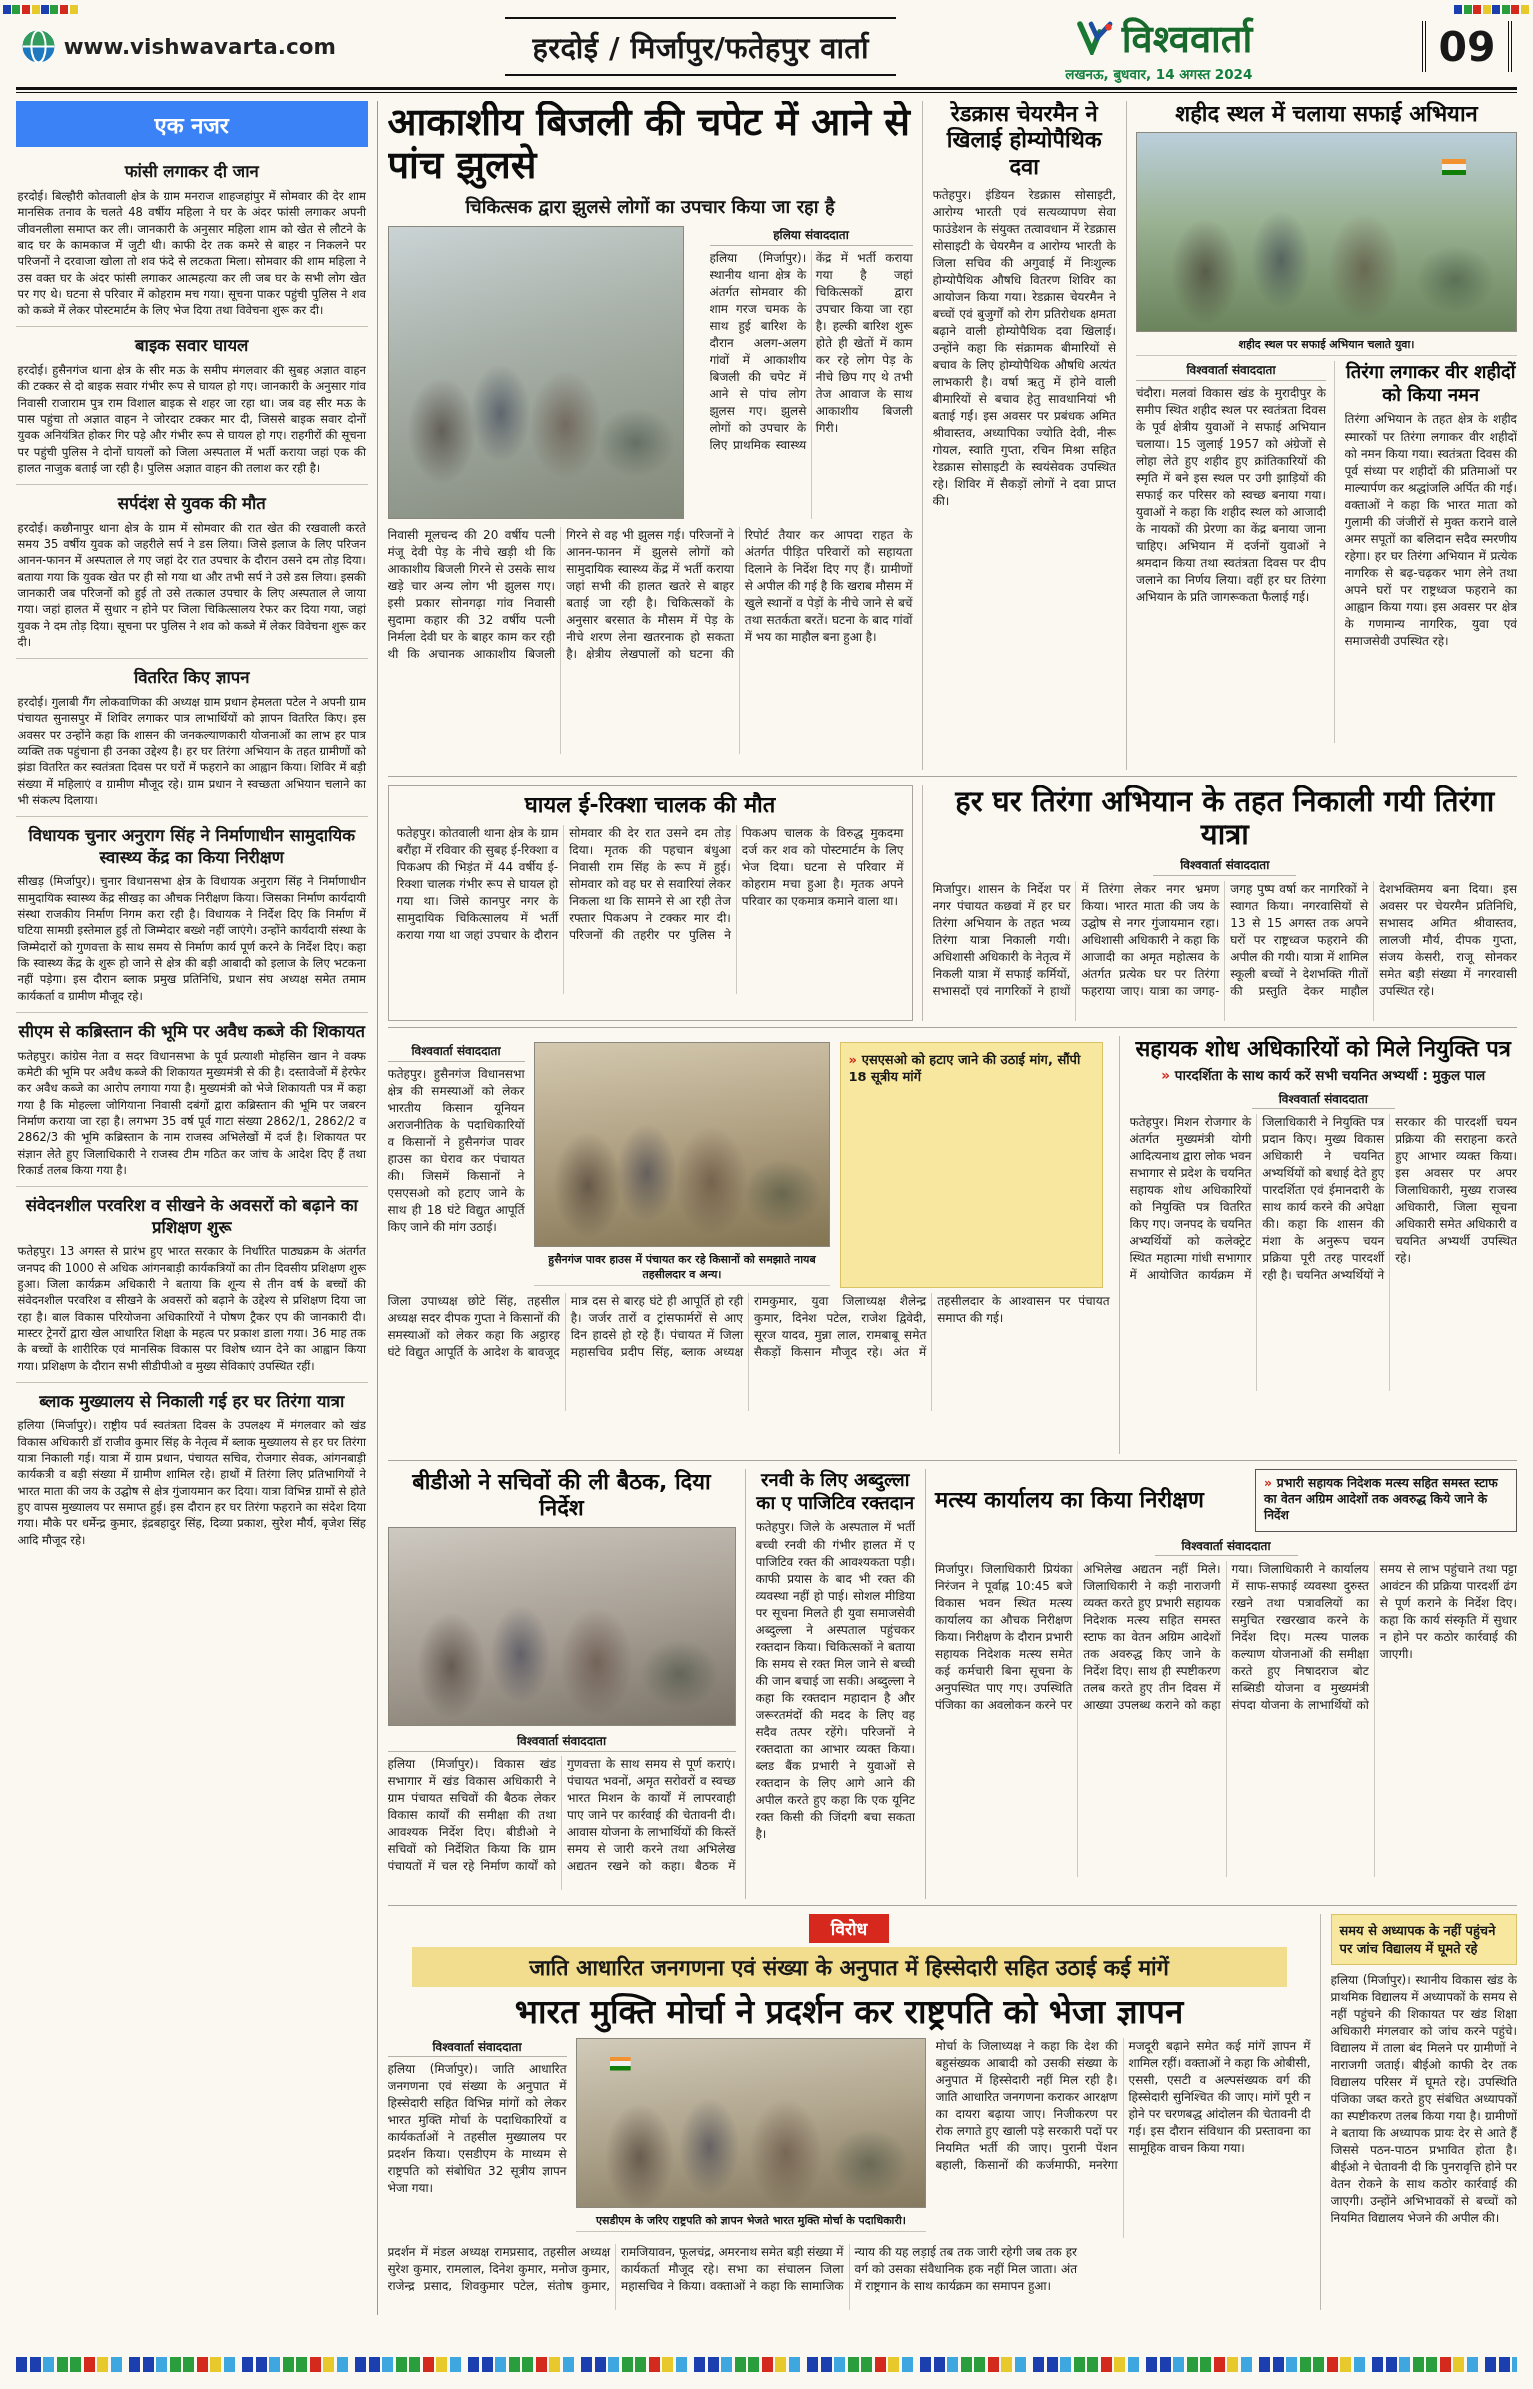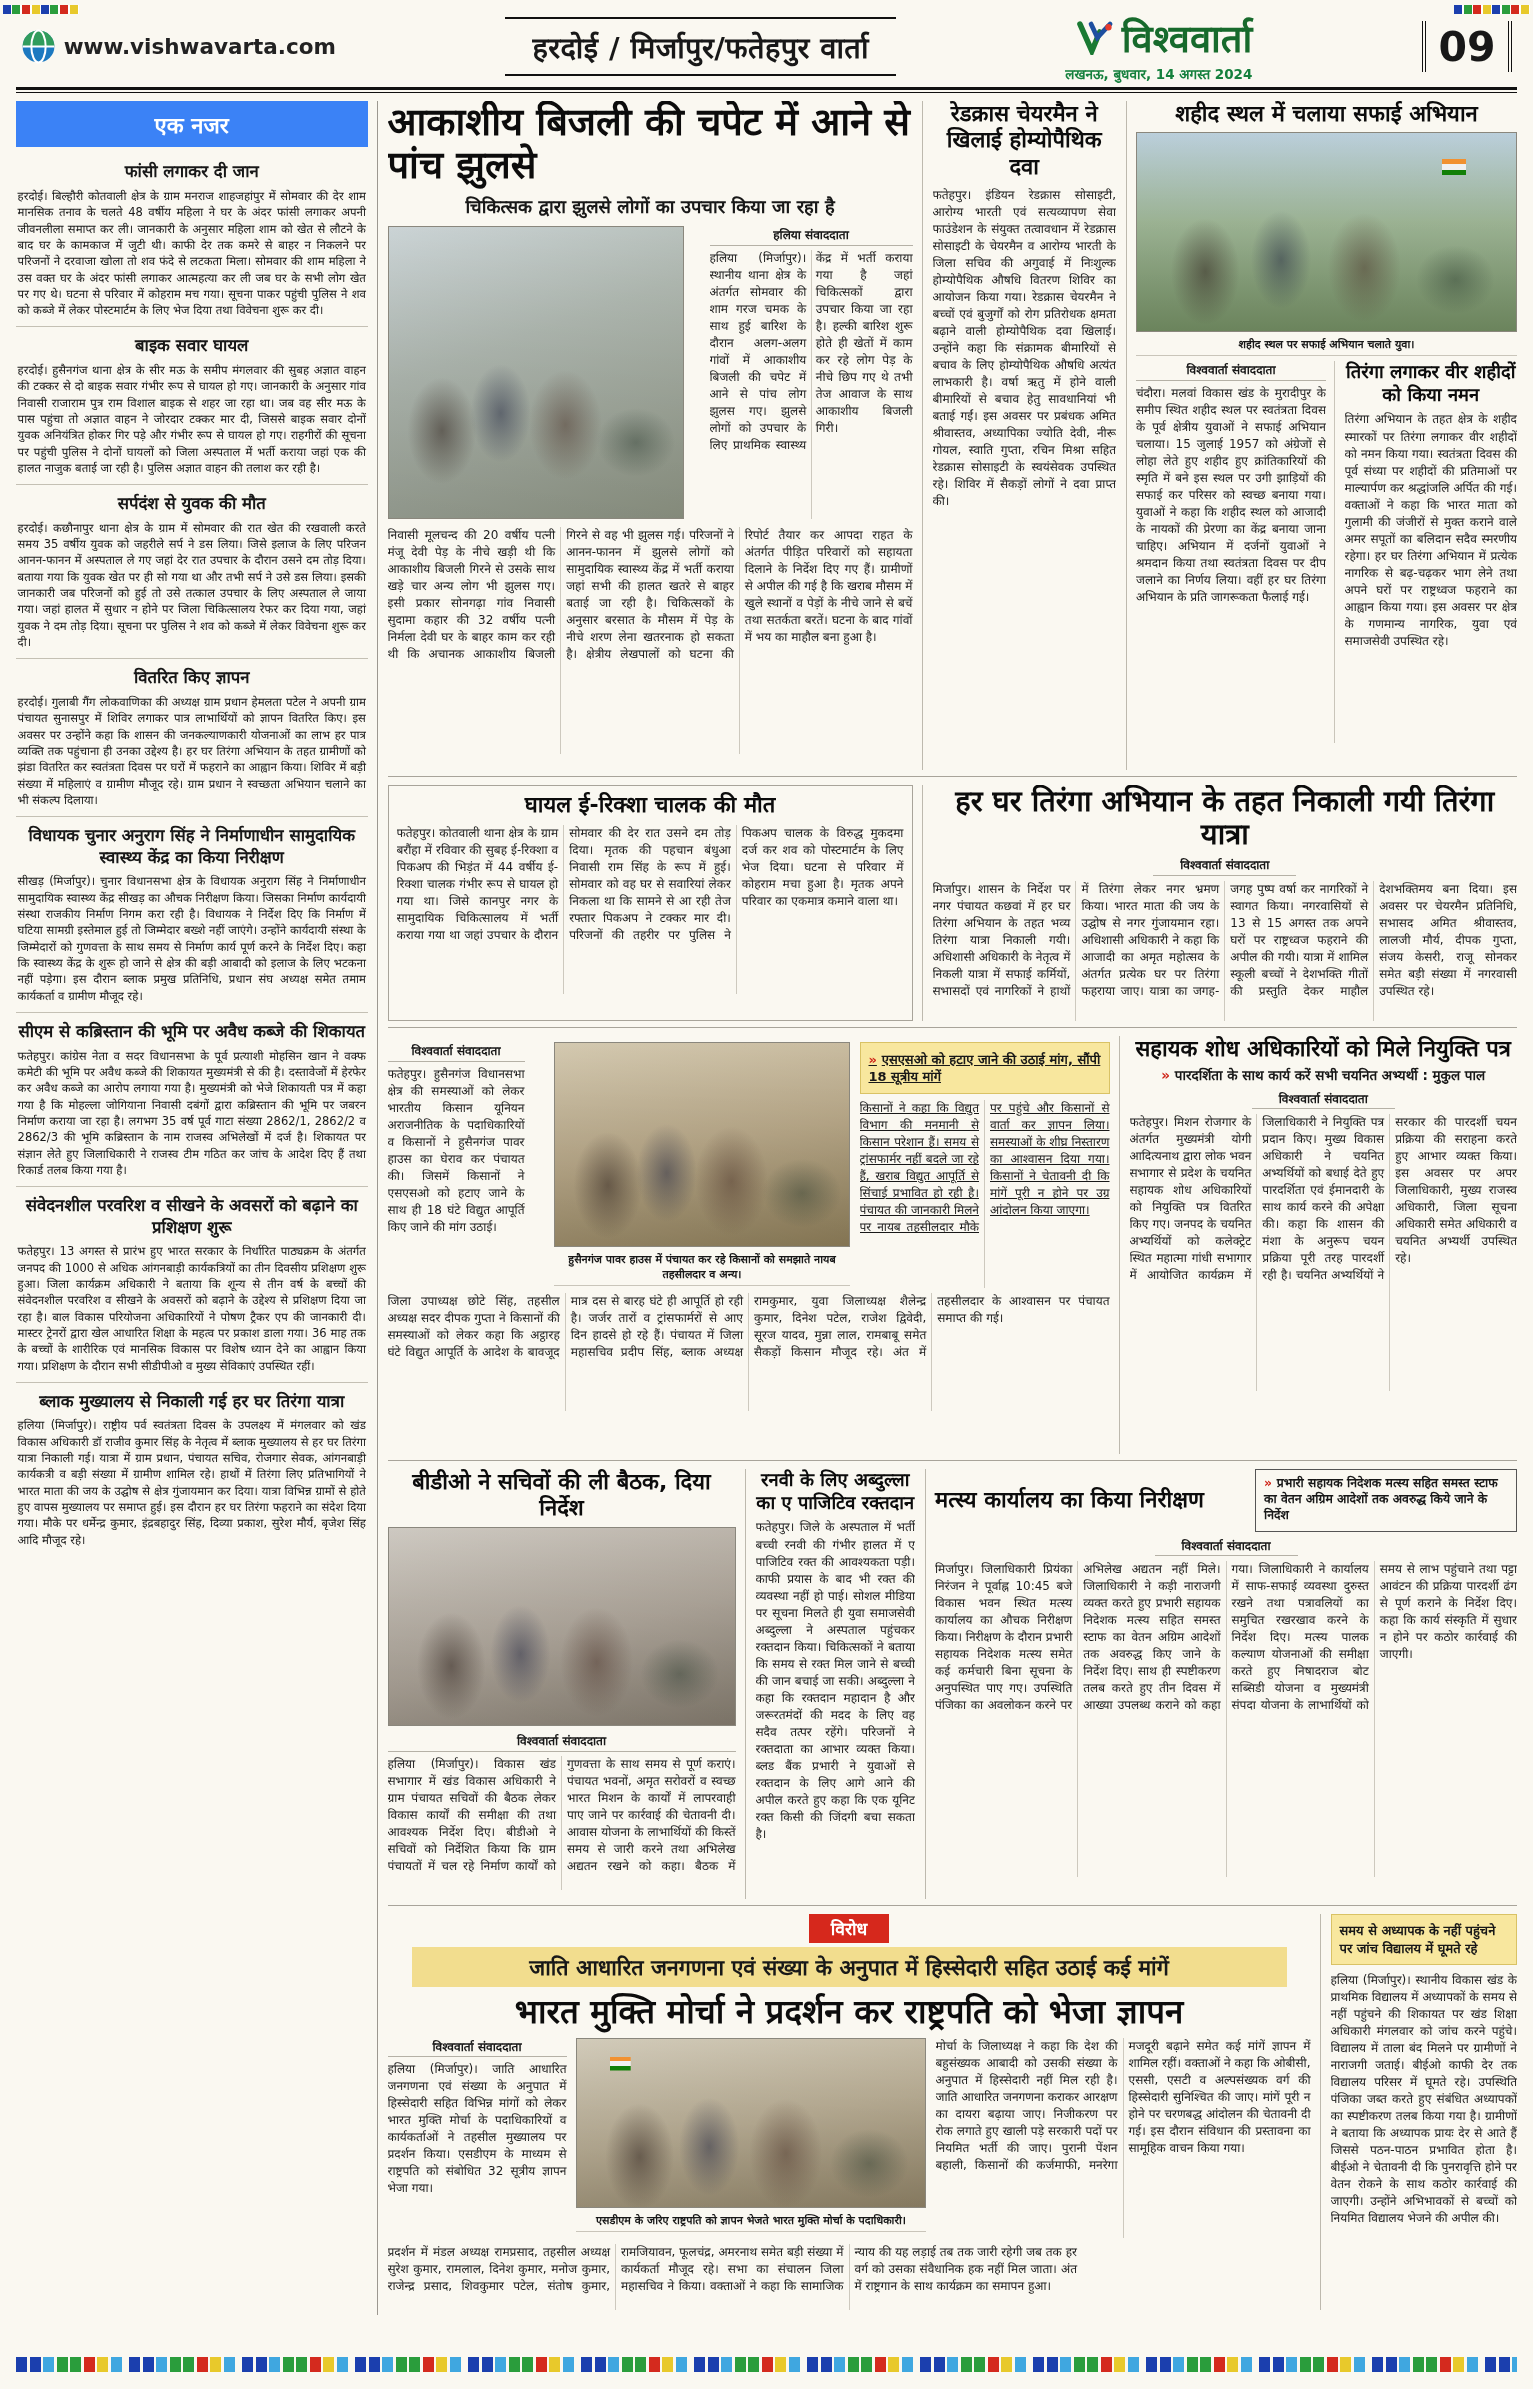--- a/index.html
+++ b/index.html
@@ -99,23 +99,23 @@
   .rickshaw .bt{height:169px;margin-top:6.4px;}
   .yatra{flex:1;}
   .yatra .bt{height:159px;}
 
   
   .rowC{height:425px;}
   .bhakiyu{width:722px;}
   .bh-mid{display:flex;gap:9.5px;height:246px;margin:6.4px 0 4.8px;}
   .bh-col1{width:137px;}
   .bh-col1 .bt{height:216px;}
-  .bh-photoW{width:296px;margin-left:20px;}
+  .bh-photoW{width:296px;}
   .bh-photo{height:205px;}
-  .bh-col3{flex:1;display:flex;flex-direction:column;gap:6.4px;text-decoration:underline;}
+  .bh-col3{flex:1;display:flex;flex-direction:row;gap:6.4px;}
   .bh-col3 .bt{flex:1;}
   .bh-bottom{height:118px;}
   .sahayak{flex:1;}
   .sahayak .ybullet{font-weight:bold;font-size:13.5px;line-height:1.3;text-align:center;margin:4.8px 0;}
   .sahayak .bt{height:277px;}
 
   
   .rowD{height:437px;}
   .bdo{width:348px;}
   .bdo-photo{height:199px;margin:4.8px 0 6.4px;}

